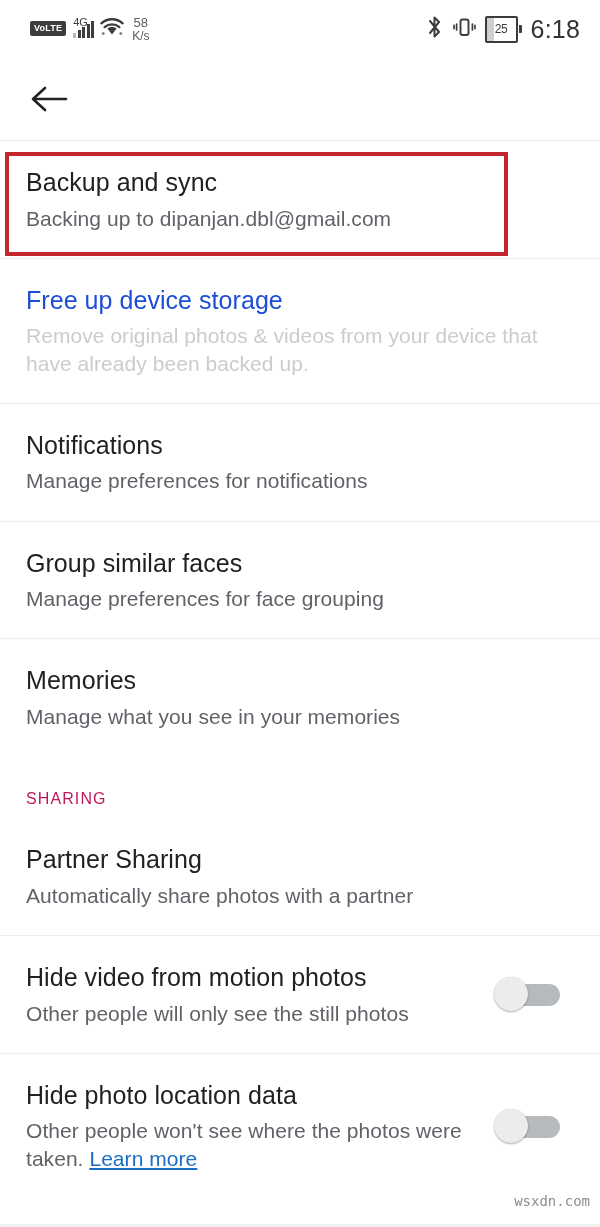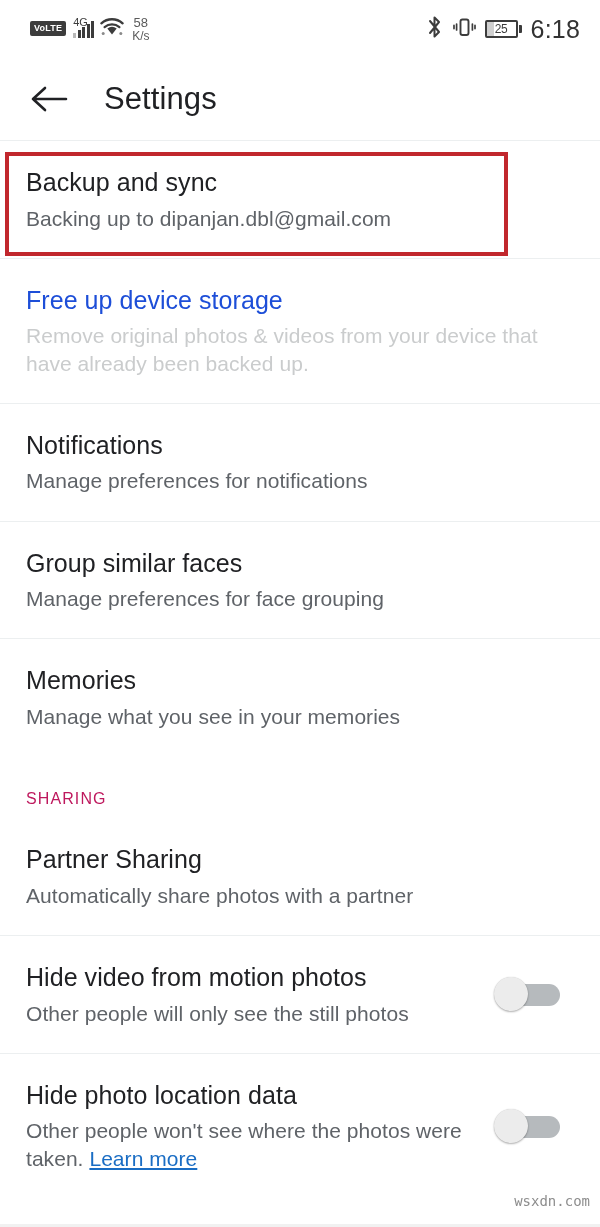--- a/index.html
+++ b/index.html
@@ -38,21 +38,21 @@
   .bars i:nth-child(5){ height: 17px; }
 
   .speed { line-height: 1.05; text-align: center; font-size: 13px; color: #5a5a5a; margin-left: 2px; }
   .speed .num { display: block; font-size: 13px; }
   .speed .unit { display: block; font-size: 12px; }
 
   .batt {
     display: inline-flex; align-items: center;
   }
   .batt .shell {
-    width: 33px; height: 18px; border: 2px solid #3c3c3c; border-radius: 2px;
+    width: 33px; height: 27px; border: 2px solid #3c3c3c; border-radius: 2px;
     display: flex; align-items: center; justify-content: center;
     font-size: 12px; letter-spacing: -.3px; color: #3c3c3c;
     background: linear-gradient(to right, #cfcfcf 0 25%, #fff 25% 100%);
   }
   .batt .tip { width: 3px; height: 8px; background: #3c3c3c; border-radius: 0 1px 1px 0; margin-left: 1px; }
   .clock { font-size: 25px; color: #333; letter-spacing: .2px; }
 
   
   .appbar { height: 82px; display: flex; align-items: center; padding-left: 26px; }
   .back-btn { width: 46px; height: 46px; display: flex; align-items: center; justify-content: center; }
@@ -156,21 +156,20 @@
       <span class="clock">6:18</span>
     </div>
   </div>
 
   <div class="appbar">
     <span class="back-btn">
       <svg width="40" height="30" viewBox="0 0 40 30">
         <path d="M37 15 H4 M16 4 L4 15 L16 26" stroke="#202124" stroke-width="2.6" fill="none" stroke-linecap="round" stroke-linejoin="round"></path>
       </svg>
     </span>
-    <span class="title">Settings</span>
   </div>
   <div class="hr"></div>
 
   <div class="list">
 
     <div class="row">
       <div class="texts">
         <div class="t1">Backup and sync</div>
         <div class="t2">Backing up to dipanjan.dbl@gmail.com</div>
       </div>

